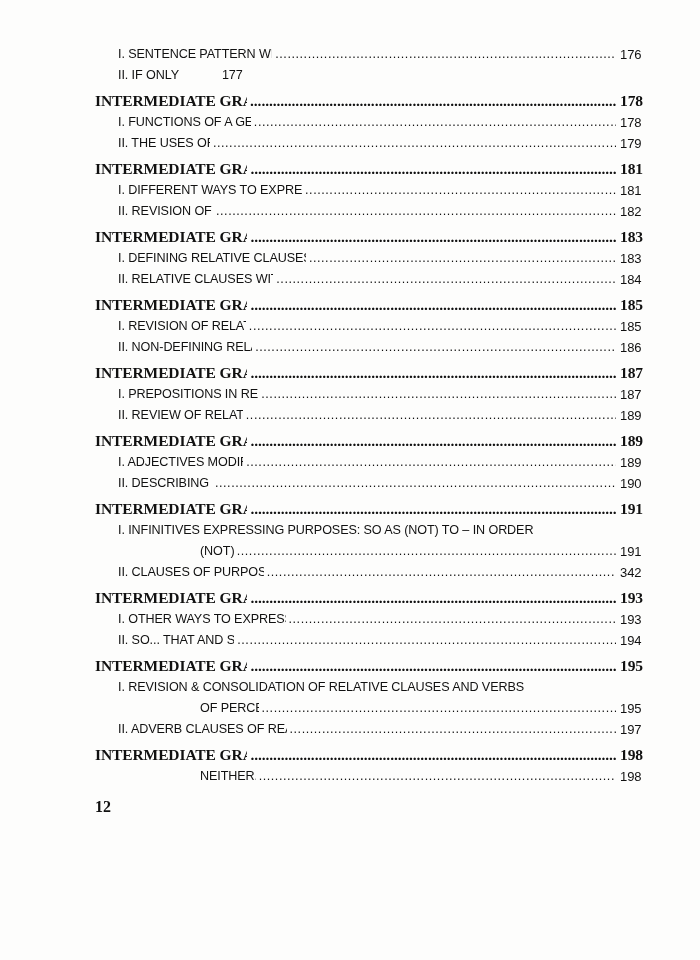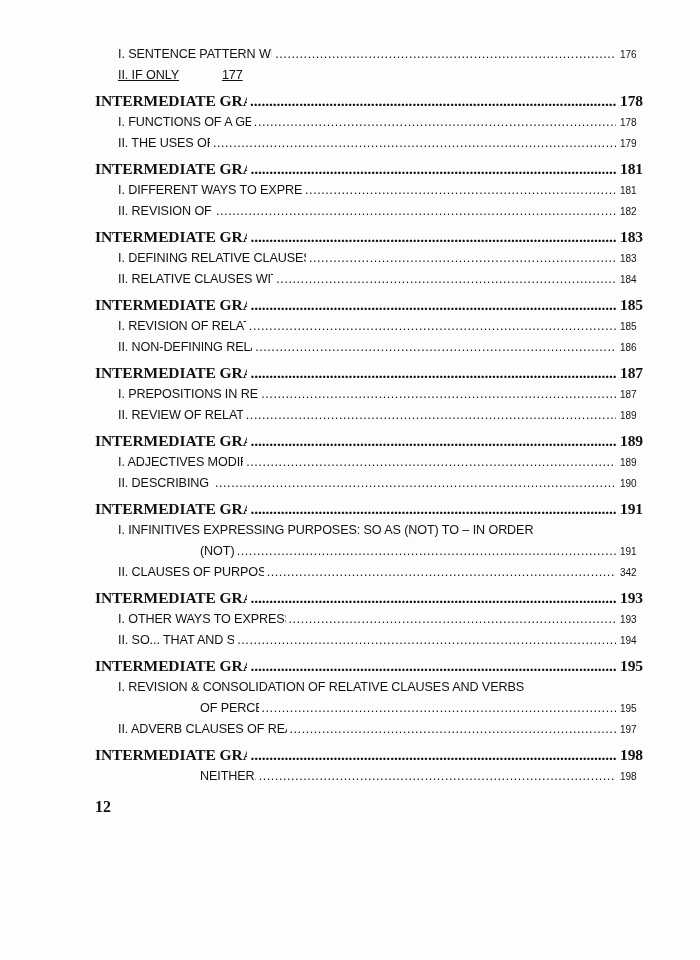--- a/index.html
+++ b/index.html
@@ -89,35 +89,34 @@
 
   
   .sub {
     font-family: "Liberation Sans", sans-serif;
     font-size: 12.6px;
     letter-spacing: -0.1px;
     margin-left: 118px;
     line-height: 21px;
   }
   .sub .pageno {
-    font-size: 10px;
+    font-size: 13px;
   }
   .sub .leader::before {
     letter-spacing: 0.55px;
   }
 
   
   .contline {
     margin-left: 200px;
   }
 
   
   .plain {
     padding-right: 12px;
-    text-decoration: underline;
   }
   .plain .inlinenum {
     margin-left: 43px;
   }
   .nolead { padding-right: 16px; }
 
   .folio {
     position: absolute;
     left: 95px;
     top: 798px;

